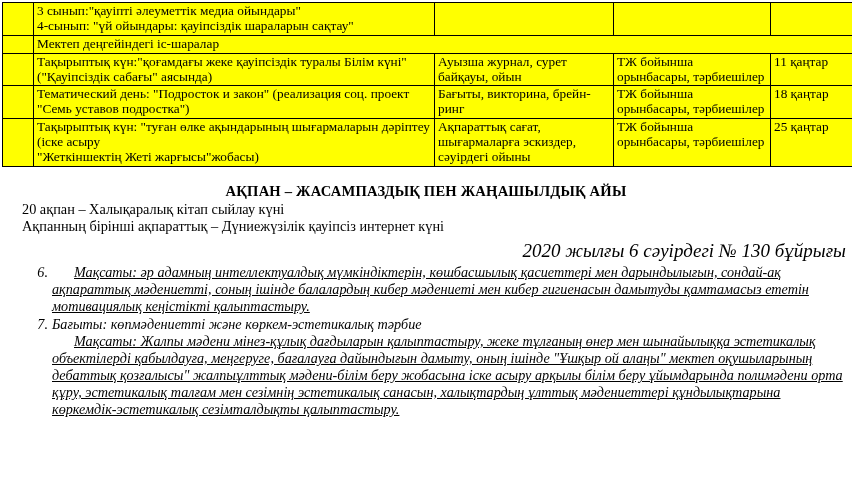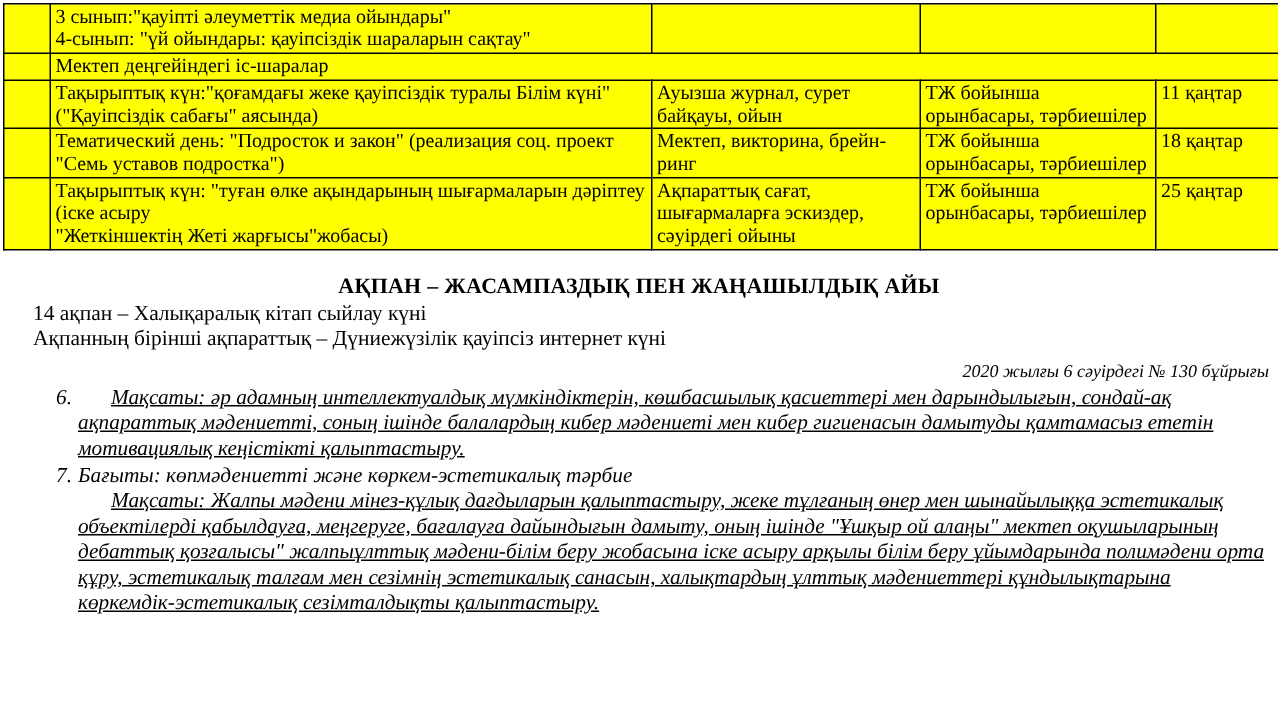--- a/index.html
+++ b/index.html
@@ -50,21 +50,21 @@
     letter-spacing: 0.2px;
   }
   .line {
     font-size: 14.3px;
     margin: 0 0 0 22px;
     line-height: 1.22;
   }
   .order-line {
     text-align: right;
     font-style: italic;
-    font-size: 12px;
+    font-size: 19px;
     margin: 4px 6px 2px 0;
   }
   ol.goals {
     margin: 0;
     padding: 0 6px 0 52px;
     list-style: none;
   }
   ol.goals li {
     font-style: italic;
     font-size: 14.2px;
@@ -106,37 +106,37 @@
         <td class="c-num"></td>
         <td class="c-main"><span style="white-space:pre-line">Тақырыптық күн:"қоғамдағы жеке қауіпсіздік туралы Білім күні"
 ("Қауіпсіздік сабағы" аясында)</span></td>
         <td class="c-form">Ауызша журнал, сурет байқауы, ойын</td>
         <td class="c-resp">ТЖ бойынша орынбасары, тәрбиешілер</td>
         <td class="c-date">11 қаңтар</td>
       </tr>
       <tr>
         <td class="c-num"></td>
         <td class="c-main"><span style="white-space:pre-line">Тематический день: "Подросток и закон" (реализация соц. проект "Семь уставов подростка")</span></td>
-        <td class="c-form">Мектеп, викторина, брейн-ринг</td>
+        <td class="c-form">Бағыты, викторина, брейн-ринг</td>
         <td class="c-resp">ТЖ бойынша орынбасары, тәрбиешілер</td>
         <td class="c-date">18 қаңтар</td>
       </tr>
       <tr>
         <td class="c-num"></td>
         <td class="c-main"><span style="white-space:pre-line">Тақырыптық күн: "туған өлке ақындарының шығармаларын дәріптеу (іске асыру
 "Жеткіншектің Жеті жарғысы"жобасы)</span></td>
         <td class="c-form">Ақпараттық сағат, шығармаларға эскиздер, сәуірдегі ойыны</td>
         <td class="c-resp">ТЖ бойынша орынбасары, тәрбиешілер</td>
         <td class="c-date">25 қаңтар</td>
       </tr>
     </tbody>
   </table>
 
   <div class="month-head">АҚПАН – ЖАСАМПАЗДЫҚ ПЕН ЖАҢАШЫЛДЫҚ АЙЫ</div>
-  <div class="line">14 ақпан – Халықаралық кітап сыйлау күні</div>
+  <div class="line">20 ақпан – Халықаралық кітап сыйлау күні</div>
   <div class="line">Ақпанның бірінші ақпараттық – Дүниежүзілік қауіпсіз интернет күні</div>
   <div class="order-line">2020 жылғы 6 сәуірдегі № 130 бұйрығы</div>
 
   <ol class="goals">
     <li>
       <span class="num">6.</span>
       <span class="g-aim"><span class="lbl">Мақсаты:</span><span> әр адамның интеллектуалдық мүмкіндіктерін, көшбасшылық қасиеттері мен дарындылығын, сондай-ақ ақпараттық мәдениетті, соның ішінде балалардың кибер мәдениеті мен кибер гигиенасын дамытуды қамтамасыз ететін мотивациялық кеңістікті қалыптастыру.</span></span>
     </li>
     <li>
       <span class="num">7.</span>

